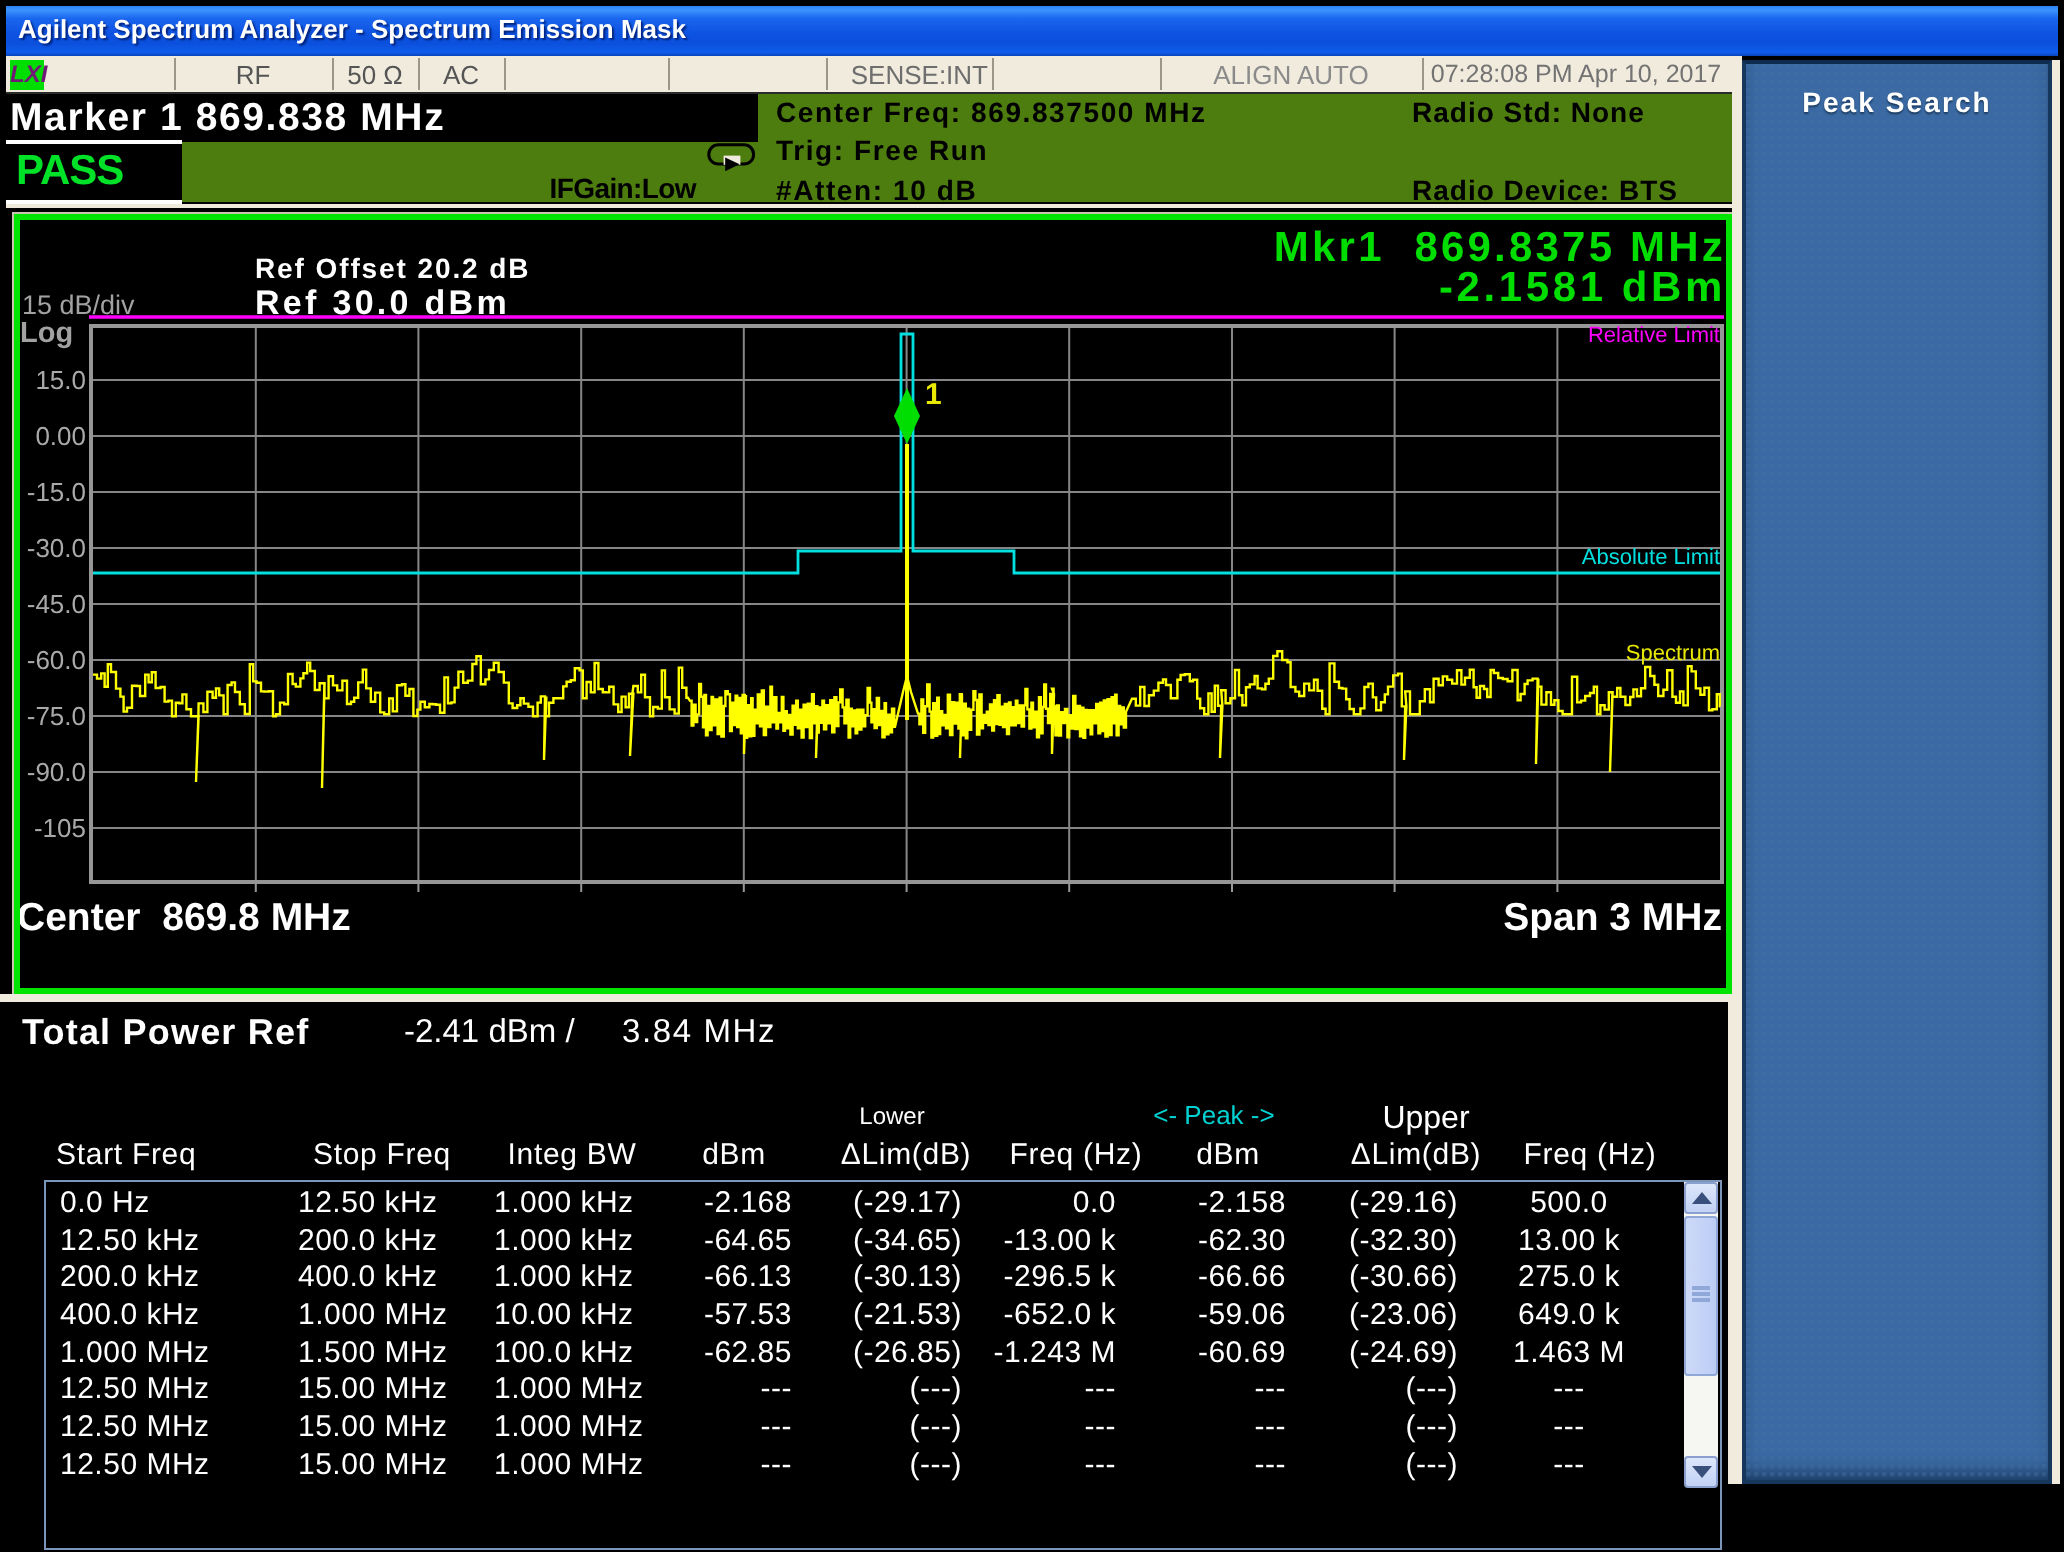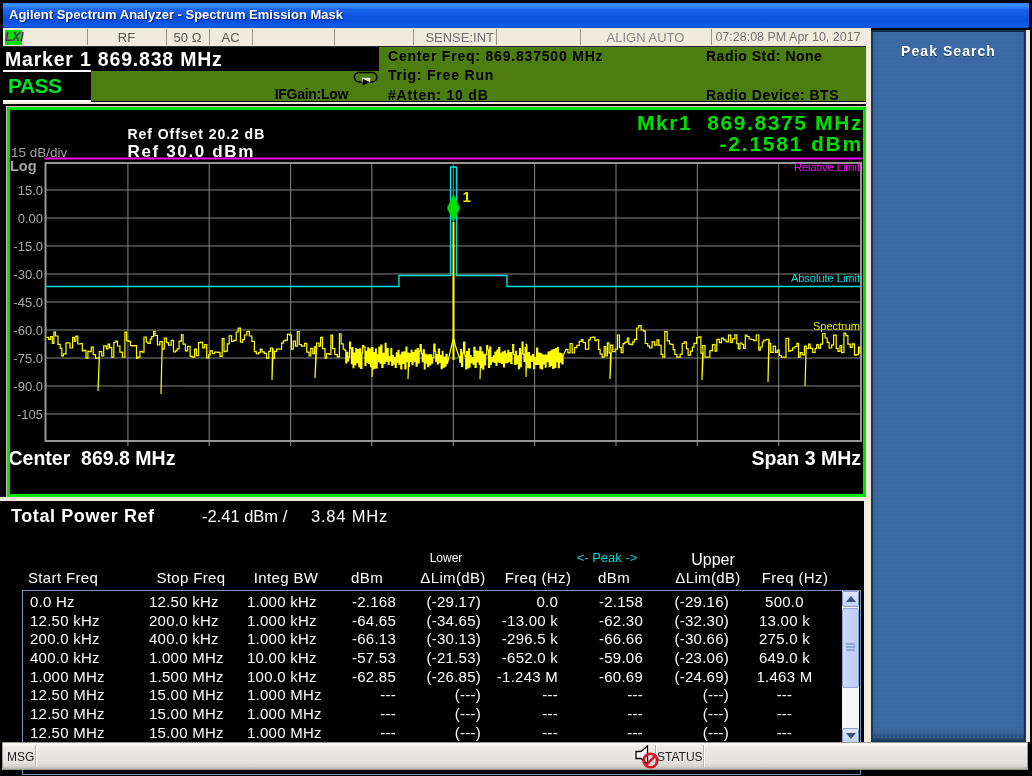--- a/index.html
+++ b/index.html
@@ -285,30 +285,18 @@
   </div>
   <div id="sbar" class="abs">
     <div class="sbtn" style="top:0;height:16px"></div>
     <div class="arrow" style="top:4.5px;left:3.5px;border-left:5px solid transparent;border-right:5px solid transparent;border-bottom:6.5px solid #39507c"></div>
     <div id="sthumb"></div>
     <div class="abs" style="left:4px;top:52px;width:9px;height:1.5px;background:#8fa8d8;box-shadow:0 3px 0 #8fa8d8,0 6px 0 #8fa8d8"></div>
     <div class="sbtn" style="top:137px;height:16px"></div>
     <div class="arrow" style="top:142px;left:3.5px;border-left:5px solid transparent;border-right:5px solid transparent;border-top:6.5px solid #39507c"></div>
   </div>
 
-  <div id="statusbar" class="abs">
-    <div class="stext" style="left:4px">MSG</div>
-    <div class="ssep" style="left:32px"></div>
-    <div class="ssep" style="left:652px"></div>
-    <svg class="abs" style="left:631px;top:0px" width="26" height="26" viewBox="0 0 26 26">
-      <polygon points="2,8.5 7,8.5 13.5,3 13.5,21 7,15.5 2,15.5" fill="#fff" stroke="#000" stroke-width="1.3"></polygon>
-      <circle cx="16.5" cy="17.5" r="6.8" fill="none" stroke="#e0101e" stroke-width="2.6"></circle>
-      <line x1="12" y1="22" x2="21.2" y2="12.9" stroke="#e0101e" stroke-width="2.6"></line>
-    </svg>
-    <div class="stext" style="left:654px">STATUS</div>
-    <div class="ssep" style="left:700px"></div>
-  </div>
 
   <div id="sidebar" class="abs">
       <div class="texture"></div>
       <div id="peaksearch" class="abs">Peak Search</div>
     </div>
   <div id="beigeR" class="abs"></div>
 </div>
 </body></html>

